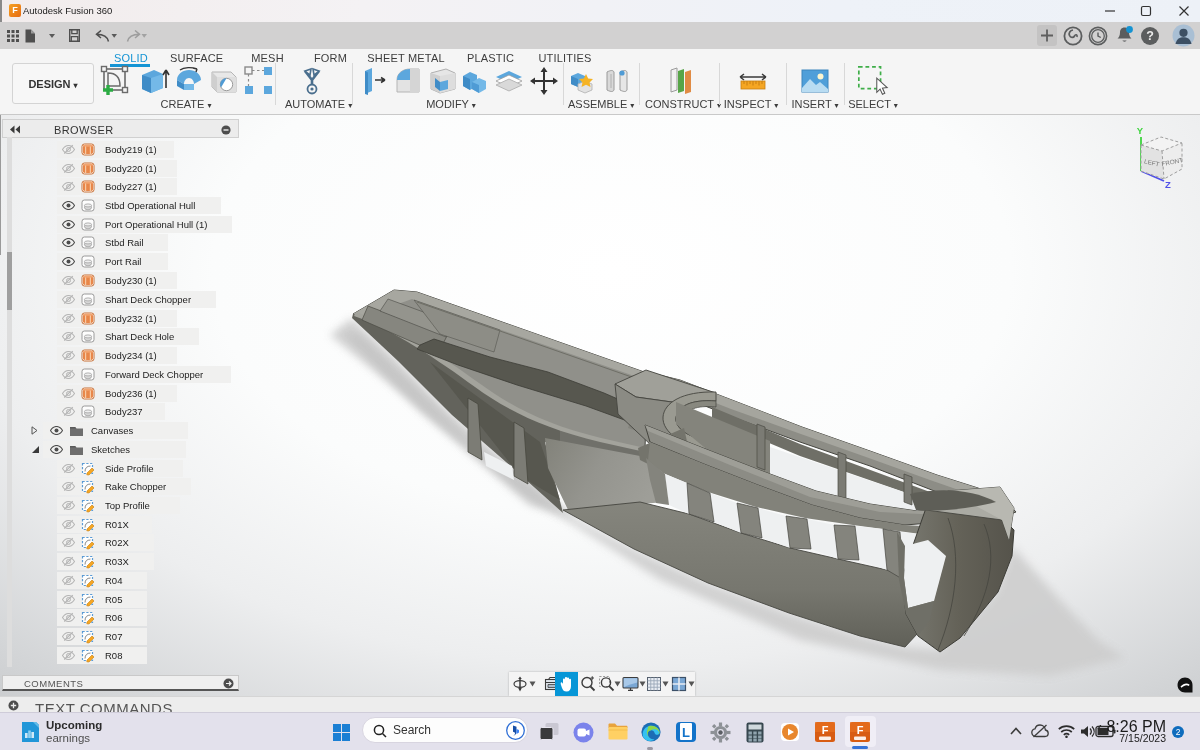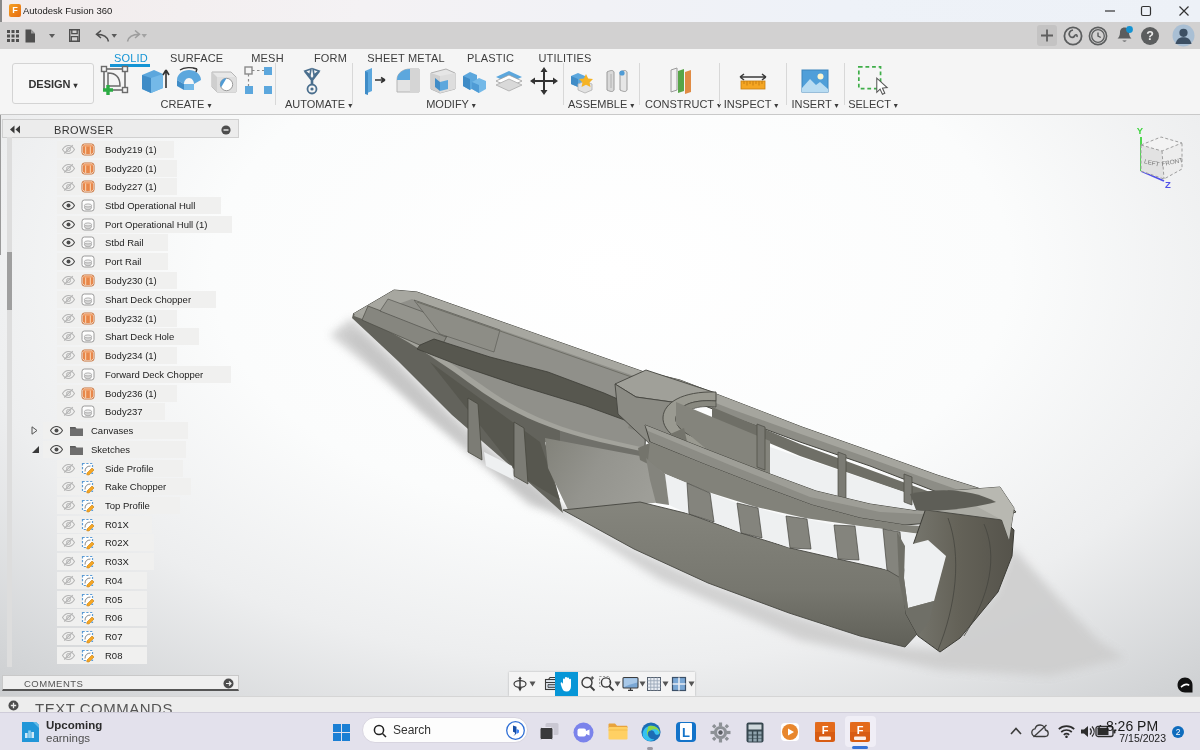--- a/index.html
+++ b/index.html
@@ -993,18 +993,18 @@
     <svg class="abs" style="left:1080px; top:11px;" width="16" height="15" viewBox="0 0 16 15">
       <path d="M1 5.5 L4 5.5 L8 2 L8 13 L4 9.5 L1 9.5 Z" fill="#2c2c2c"></path>
       <path d="M10 4.5 C11.5 6.2 11.5 8.8 10 10.5 M12 2.5 C14.8 5.5 14.8 9.5 12 12.5" fill="none" stroke="#2c2c2c" stroke-width="1.3"></path>
     </svg>
     <svg class="abs" style="left:1094px; top:12px;" width="22" height="13" viewBox="0 0 22 13">
       <rect x="2" y="1.5" width="17" height="10" rx="2" fill="none" stroke="#2c2c2c" stroke-width="1.3"></rect>
       <rect x="19.5" y="4.5" width="2" height="4" rx="0.8" fill="#2c2c2c"></rect>
       <rect x="3.5" y="3" width="11" height="7" fill="#2c2c2c"></rect>
       <path d="M7 -0.5 L4.5 3.5 L7 3.5 L5.5 7" stroke="#2c2c2c" stroke-width="1.2" fill="none"></path>
     </svg>
-    <div class="abs" style="left:1098px; top:5px; width:68px; text-align:center; font-size:14px; color:#1b1b1b; white-space:nowrap;">8:26 PM</div>
+    <div class="abs" style="left:1098px; top:5px; width:68px; text-align:right; font-size:16px; color:#1b1b1b; white-space:nowrap;">8:26 PM</div>
     <div class="abs" style="left:1098px; top:19px; width:68px; text-align:right; font-size:10.5px; color:#1b1b1b; white-space:nowrap;">7/15/2023</div>
     <div class="abs" style="left:1172px; top:13px; width:12px; height:12px; border-radius:7px; background:#0f6cbd; color:#fff; font-size:8.5px; text-align:center; line-height:12px;">2</div>
   </div>
 
 </div>
 
 </body></html>

